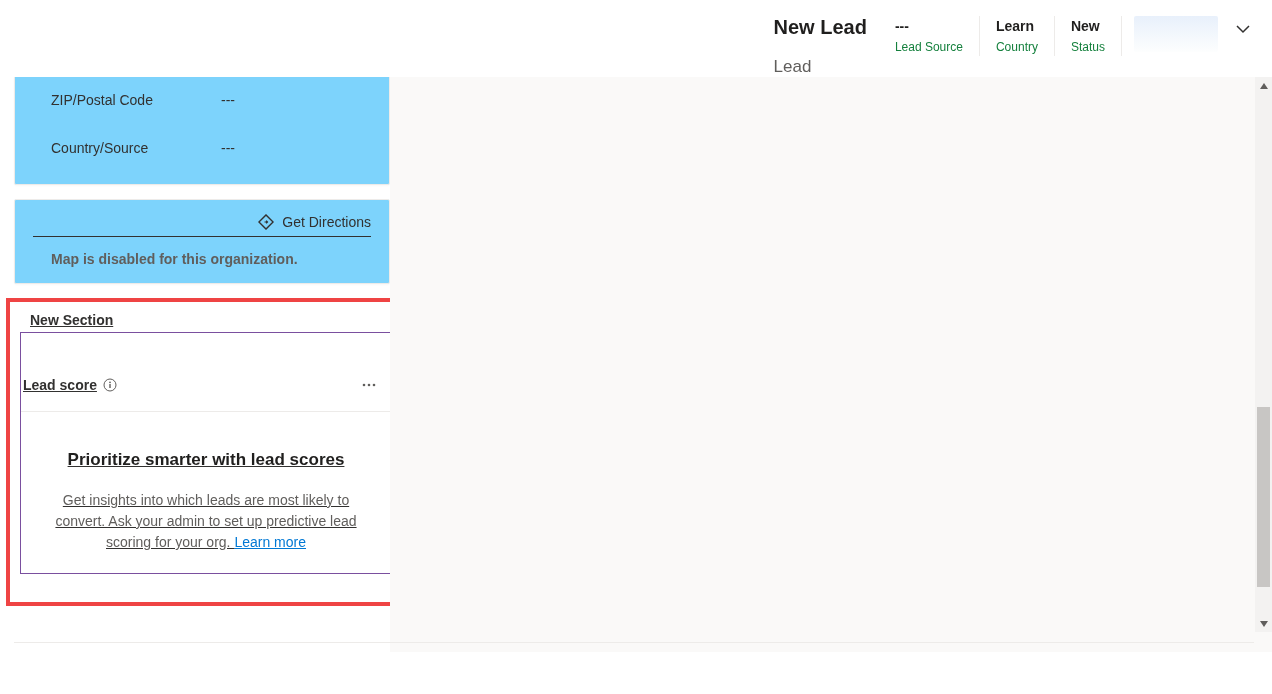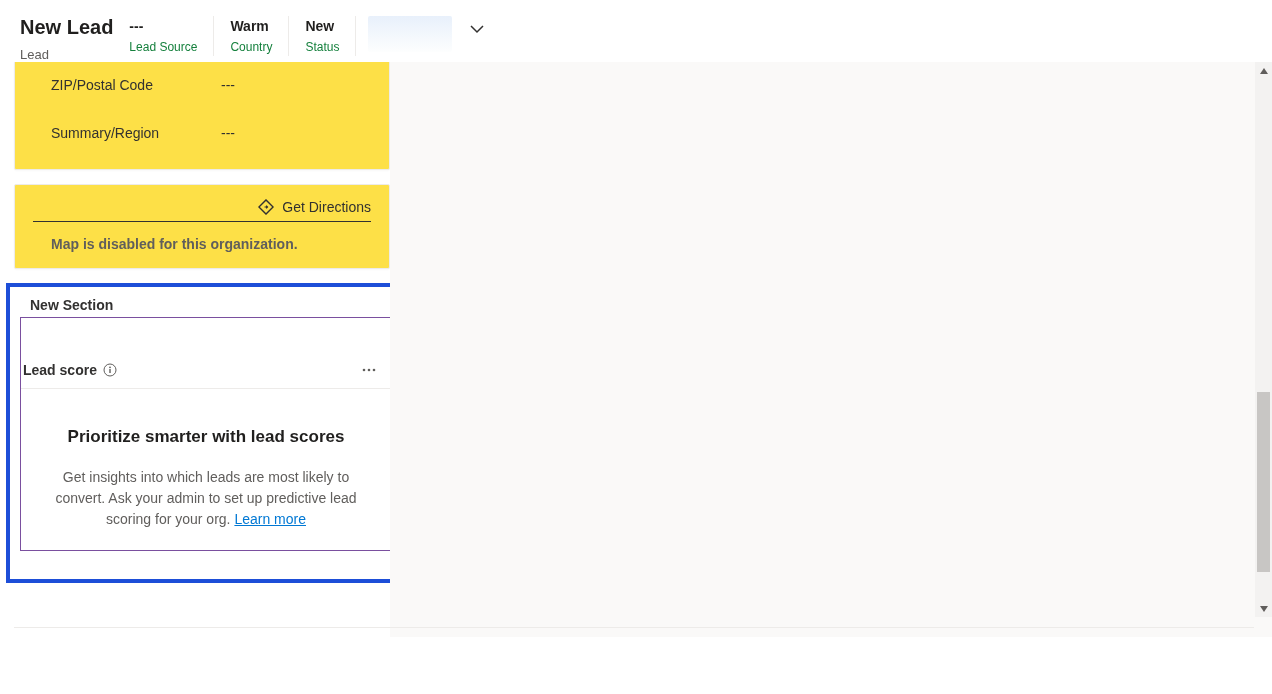--- a/index.html
+++ b/index.html
@@ -10,33 +10,34 @@
   font-size: 14px;
 }
 .page {
   width: 1272px;
   height: 694px;
   position: relative;
   overflow: hidden;
 }
 .header {
   display: flex;
-  justify-content: flex-start;
+  justify-content: flex-end;
   align-items: flex-start;
   padding: 16px 20px 0 20px;
+  gap: 12px;
 }
 .header-left .title {
   font-size: 20px;
   font-weight: 600;
   color: #201f1e;
 }
 .header-left .subtitle {
-  font-size: 13px;
+  font-size: 17px;
   color: #605e5c;
-  margin-top: 8px;
+  margin-top: 18px;
 }
 .header-right {
   display: flex;
   align-items: flex-start;
   gap: 0;
 }
 .stat-block {
   padding: 2px 16px;
   border-right: 1px solid #edebe9;
 }
@@ -88,21 +89,21 @@
   display: flex;
   height: calc(694px - 119px);
   position: relative;
 }
 .left-col {
   width: 390px;
   padding: 0 0 0 14px;
   overflow: hidden;
 }
 .card {
-  background: #fde047;
+  background: #7dd3fc;
   border: 1px solid #edebe9;
   border-radius: 2px;
   margin-bottom: 14px;
   box-shadow: 0 1px 2px rgba(0,0,0,0.03);
 }
 .field-row {
   display: flex;
   padding: 16px 24px 16px 36px;
 }
 .field-label {
@@ -136,43 +137,44 @@
   color: #323130;
   font-weight: 400;
 }
 .map-disabled {
   font-size: 14px;
   font-weight: 700;
   color: #605e5c;
   padding-left: 18px;
 }
 .highlight-box {
-  border: 4px solid #1d4ed8;
+  border: 4px solid #ef4444;
   padding: 10px 10px 28px 10px;
   margin-left: -8px;
   width: 400px;
+  text-decoration: underline;
 }
 .section-title {
   font-size: 14px;
   font-weight: 600;
   color: #323130;
   margin: 0 0 4px 10px;
 }
 .lead-score-box {
   border: 1px solid #7a4f9f;
 }
 .lead-score-spacer {
   height: 36px;
   border-bottom: 0;
 }
 .lead-score-header {
   display: flex;
   justify-content: space-between;
   align-items: center;
-  padding: 8px 14px 10px 2px;
+  padding: 8px 14px 18px 2px;
   border-bottom: 1px solid #edebe9;
 }
 .lead-score-title {
   font-size: 14px;
   font-weight: 600;
   display: flex;
   align-items: center;
   gap: 6px;
 }
 .lead-score-body {
@@ -244,21 +246,21 @@
     <div class="header-left">
       <div class="title">New Lead</div>
       <div class="subtitle">Lead</div>
     </div>
     <div class="header-right">
       <div class="stat-block">
         <div class="stat-value">---</div>
         <div class="stat-label">Lead Source</div>
       </div>
       <div class="stat-block">
-        <div class="stat-value">Warm</div>
+        <div class="stat-value">Learn</div>
         <div class="stat-label">Country</div>
       </div>
       <div class="stat-block">
         <div class="stat-value">New</div>
         <div class="stat-label">Status</div>
       </div>
       <div class="header-badge"></div>
       <div class="header-chevron clickable">
         <svg width="18" height="18" viewBox="0 0 18 18">
             <path d="M3 6 L9 12 L15 6" fill="none" stroke="#323130" stroke-width="1.5"></path>
@@ -270,21 +272,21 @@
 
   <div class="content-area">
     <div class="left-col">
 
       <div class="card address">
         <div class="field-row">
           <div class="field-label">ZIP/Postal Code</div>
           <div class="field-value">---</div>
         </div>
         <div class="field-row">
-          <div class="field-label">Summary/Region</div>
+          <div class="field-label">Country/Source</div>
           <div class="field-value">---</div>
         </div>
       </div>
 
       <div class="card map">
         <div class="map-header clickable">
           <svg width="16" height="16" viewBox="0 0 16 16">
             <rect x="3" y="3" width="10" height="10" transform="rotate(45 8 8)" fill="none" stroke="#323130" stroke-width="1.4"></rect>
             <path d="M6.5 8 L9.5 8 M8.2 6.7 L9.5 8 L8.2 9.3" fill="none" stroke="#323130" stroke-width="1.2"></path>
           </svg>

